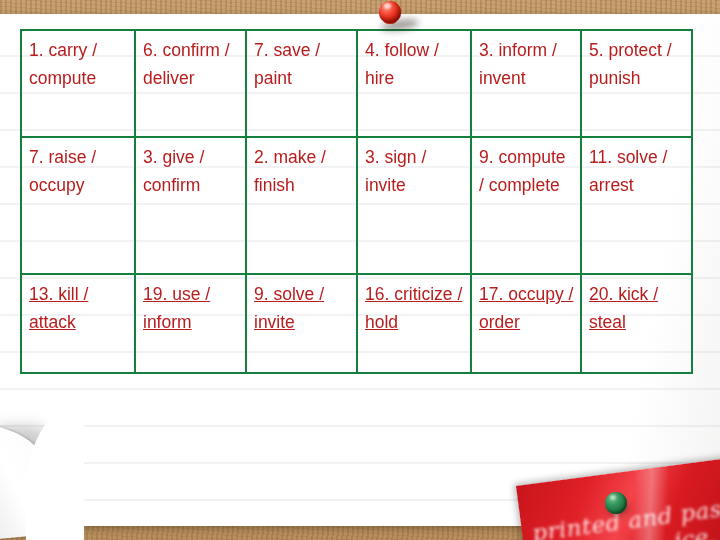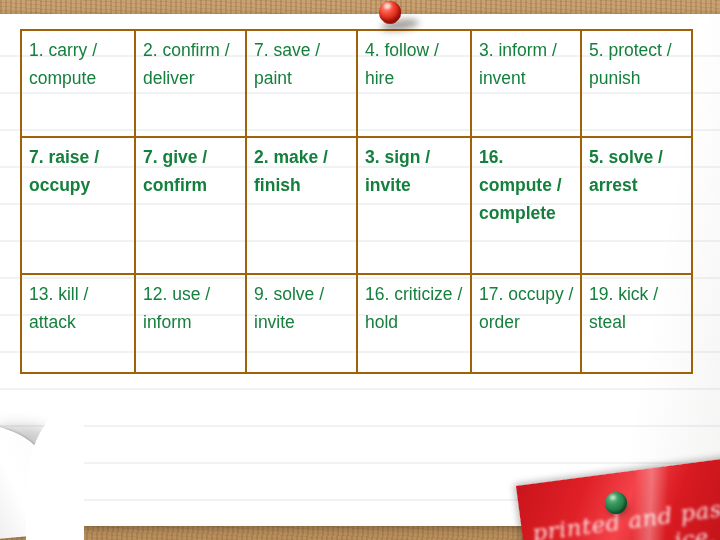--- a/index.html
+++ b/index.html
@@ -254,34 +254,34 @@
   .verb-table {
     position: absolute;
     left: 20px;
     top: 29px;
     width: 671px;
     border-collapse: collapse;
     table-layout: fixed;
     background: transparent;
   }
   .verb-table td {
-    border: 2px solid #a16207;
+    border: 2px solid #15803d;
     vertical-align: top;
     padding: 5px 5px 5px 7px;
     font-family: "Liberation Sans", sans-serif;
     font-size: 17.5px;
     line-height: 28px;
-    color: #15803d;
+    color: #b91c1c;
     word-wrap: break-word;
     overflow-wrap: break-word;
     background: transparent;
   }
   .verb-table tr.r1 td { height: 95px; }
-  .verb-table tr.r2 td { height: 125px; font-weight: bold; }
-  .verb-table tr.r3 td { height: 87px; }
+  .verb-table tr.r2 td { height: 125px; }
+  .verb-table tr.r3 td { height: 87px; text-decoration: underline; }
 
   
   col.c1 { width: 114px; }
   col.c2 { width: 111px; }
   col.c3 { width: 111px; }
   col.c4 { width: 114px; }
   col.c5 { width: 110px; }
   col.c6 { width: 111px; }
 </style>
 </head>
@@ -307,41 +307,41 @@
       <col class="c1">
         <col class="c2">
         <col class="c3">
       <col class="c4">
         <col class="c5">
         <col class="c6">
     </colgroup>
     <tbody>
       <tr class="r1">
         <td>1.  carry / compute</td>
-        <td>2. confirm / deliver</td>
+        <td>6. confirm / deliver</td>
         <td>7. save / paint</td>
         <td>4. follow / hire</td>
         <td>3. inform / invent</td>
         <td>5. protect / punish</td>
       </tr>
       <tr class="r2">
         <td>7.  raise / occupy</td>
-        <td>7. give / confirm</td>
+        <td>3. give / confirm</td>
         <td>2. make / finish</td>
         <td>3. sign / invite</td>
-        <td>16. compute / complete</td>
-        <td>5. solve / arrest</td>
+        <td>9. compute / complete</td>
+        <td>11. solve / arrest</td>
       </tr>
       <tr class="r3">
         <td>13. kill / attack</td>
-        <td>12. use / inform</td>
+        <td>19. use / inform</td>
         <td>9. solve / invite</td>
         <td>16. criticize / hold</td>
         <td>17. occupy / order</td>
-        <td>19. kick / steal</td>
+        <td>20. kick / steal</td>
       </tr>
     </tbody>
   </table>
 
   <div class="pin-red">
     <div class="pin-shadow"></div>
     <div class="needle"></div>
     <div class="collar"></div>
     <div class="head"></div>
     <div class="gloss"></div>

